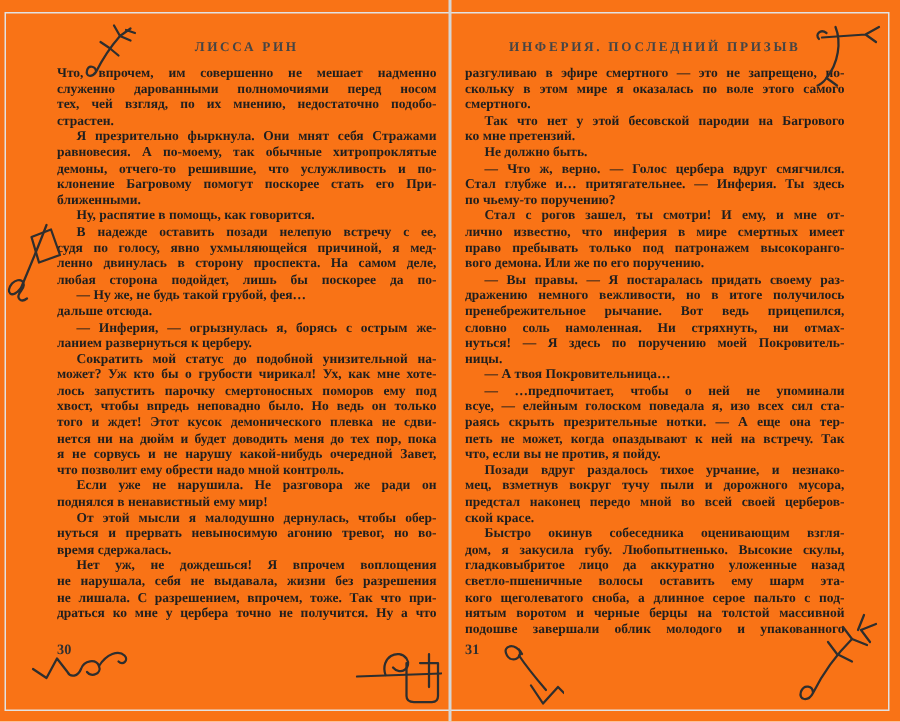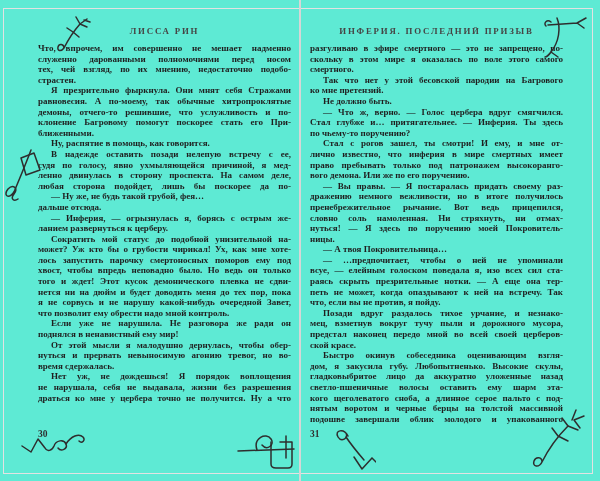--- a/index.html
+++ b/index.html
@@ -1,19 +1,19 @@
 <!DOCTYPE html>
 <html lang="ru"><head>
 <meta charset="utf-8">
 <style>
   * { margin: 0; padding: 0; box-sizing: border-box; }
   html, body { width: 600px; height: 481px; background: #ffffff; overflow: hidden; }
   body { font-family: "Liberation Serif", "DejaVu Serif", serif; }
 
-  .spread { position: relative; width: 600px; height: 481px; background: #5eead4; }
+  .spread { position: relative; width: 600px; height: 481px; background: #f97316; }
 
   .frame {
     position: absolute; left: 3px; top: 8px; width: 590px; height: 466px;
     border: 1px solid #e2e2e2; pointer-events: none;
   }
   .divider {
     position: absolute; left: 299px; top: 0; width: 2px; height: 481px;
     background: #d6d6d6;
   }
 
@@ -88,22 +88,23 @@
         <div class="line">хвост, чтобы впредь неповадно было. Но ведь он только</div>
         <div class="line">того и ждет! Этот кусок демонического плевка не сдви-</div>
         <div class="line">нется ни на дюйм и будет доводить меня до тех пор, пока</div>
         <div class="line">я не сорвусь и не нарушу какой-нибудь очередной Завет,</div>
         <div class="line last">что позволит ему обрести надо мной контроль.</div>
         <div class="line ind">Если уже не нарушила. Не разговора же ради он</div>
         <div class="line last">поднялся в ненавистный ему мир!</div>
         <div class="line ind">От этой мысли я малодушно дернулась, чтобы обер-</div>
         <div class="line">нуться и прервать невыносимую агонию тревог, но во-</div>
         <div class="line last">время сдержалась.</div>
-        <div class="line ind">Нет уж, не дождешься! Я порядок воплощения</div>
+        <div class="line ind">Нет уж, не дождешься! Я впрочем воплощения</div>
         <div class="line">не нарушала, себя не выдавала, жизни без разрешения</div>
+        <div class="line">не лишала. С разрешением, впрочем, тоже. Так что при-</div>
         <div class="line">драться ко мне у цербера точно не получится. Ну а что</div>
       </div>
     <div class="pagenum">30</div>
   </section>
 
   <section class="page right">
     <div class="header">ИНФЕРИЯ. ПОСЛЕДНИЙ ПРИЗЫВ</div>
     <div class="col">
         <div class="line">разгуливаю в эфире смертного — это не запрещено, по-</div>
         <div class="line">скольку в этом мире я оказалась по воле этого самого</div>

